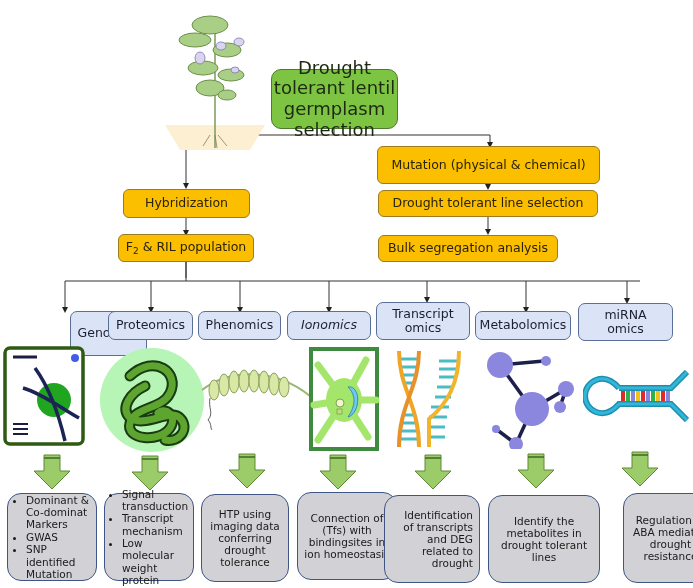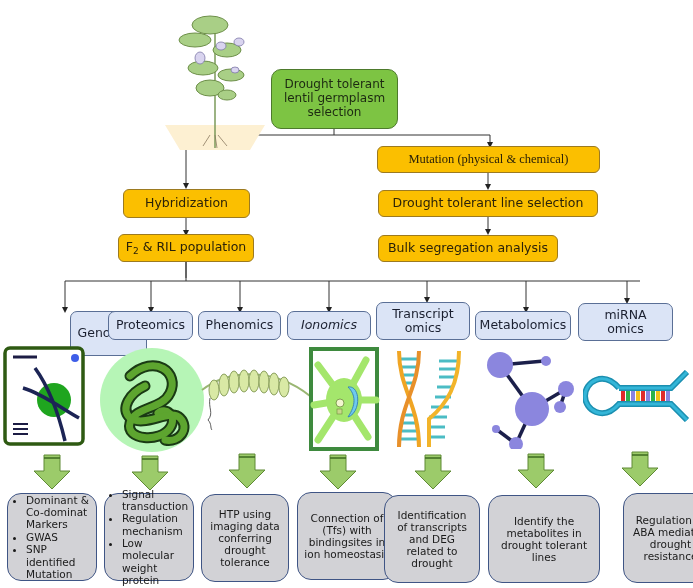--- a/index.html
+++ b/index.html
@@ -3,21 +3,21 @@
 <meta charset="utf-8">
 <style>
   html, body { margin:0; padding:0; background:#ffffff; }
   body { width:693px; height:588px; position:relative; overflow:hidden;
          font-family:"DejaVu Sans", sans-serif; color:#1a1a1a; }
   .abs { position:absolute; }
   svg.lines { position:absolute; left:0; top:0; width:693px; height:588px; }
   .box { position:absolute; display:flex; align-items:center; justify-content:center;
          text-align:center; box-sizing:border-box; line-height:1.15; }
   .green-box { background:#7dc443; border:1.5px solid #4d7a2c; border-radius:10px;
-               font-size:12px; color:#1d2a12; }
+               font-size:18px; color:#1d2a12; }
   .orange-box { background:#fbbf00; border:1.5px solid #9c7a20; border-radius:6px;
                 font-size:12.5px; color:#2b2208; }
   .omic-box { background:#dbe4f6; border:1.5px solid #5a6f96; border-radius:7px;
               font-size:12.5px; color:#1b2030; }
   .res-box { background:#d2d2d6; border:1.5px solid #3f5585; border-radius:14px;
              font-size:10.5px; color:#1a1a1a; padding:4px 6px; }
   .res-box ul { margin:0; padding:0 0 0 12px; text-align:left; }
   .res-box li { margin:0; line-height:1.18; }
   .arrow { position:absolute; width:40px; height:40px; }
   .sub { font-size:9px; vertical-align:-3px; }
@@ -75,21 +75,21 @@
     <ellipse cx="84" cy="42" rx="5" ry="4"></ellipse>
     <ellipse cx="80" cy="70" rx="4" ry="3"></ellipse>
   </g>
   <path d="M55,135 L48,146 M60,135 L62,148 M63,135 L72,146" stroke="#8a7a60" stroke-width="0.8"></path>
 </svg>
 
 <div class="box green-box" style="left:271px;top:69px;width:127px;height:60px;">
   <span>Drought tolerant lentil germplasm selection</span>
 </div>
 
-<div class="box orange-box" style="left:377px;top:146px;width:223px;height:27px;font-family:Liberation Serif, serif;">
+<div class="box orange-box" style="left:377px;top:146px;width:223px;height:38px;">
   <span>Mutation (physical &amp; chemical)</span>
 </div>
 <div class="box orange-box" style="left:378px;top:190px;width:220px;height:27px;">
   <span>Drought tolerant line selection</span>
 </div>
 <div class="box orange-box" style="left:378px;top:235px;width:180px;height:27px;">
   <span>Bulk segregation analysis</span>
 </div>
 
 <div class="box orange-box" style="left:123px;top:189px;width:127px;height:29px;">
@@ -263,31 +263,31 @@
 <div class="box res-box" style="left:7px;top:493px;width:90px;height:88px;">
   <ul>
     <li>Dominant &amp; Co-dominat Markers</li>
     <li>GWAS</li>
     <li>SNP identified Mutation</li>
   </ul>
 </div>
 <div class="box res-box" style="left:104px;top:493px;width:90px;height:88px;justify-content:center;">
   <ul>
     <li>Signal transduction</li>
-    <li>Regulation mechanism</li>
+    <li>Transcript mechanism</li>
     <li>Low molecular weight protein</li>
   </ul>
 </div>
 <div class="box res-box" style="left:201px;top:494px;width:88px;height:88px;">
     <span>HTP using imaging data conferring drought tolerance</span>
   </div>
 <div class="box res-box" style="left:297px;top:492px;width:100px;height:88px;">
     <span>Connection of (Tfs) with bindingsites in ion homeostasis</span>
   </div>
-<div class="box res-box" style="left:384px;top:495px;width:96px;height:88px;">
+<div class="box res-box" style="left:384px;top:495px;width:96px;height:88px;text-align:right;">
     <span>Identification of transcripts and DEG related to drought</span>
   </div>
 <div class="box res-box" style="left:488px;top:495px;width:112px;height:88px;">
     <span>Identify the metabolites in drought tolerant lines</span>
   </div>
 <div class="box res-box" style="left:623px;top:493px;width:95px;height:90px;">
     <span>Regulation of ABA mediated drought resistance</span>
   </div>
 
 </body></html>

